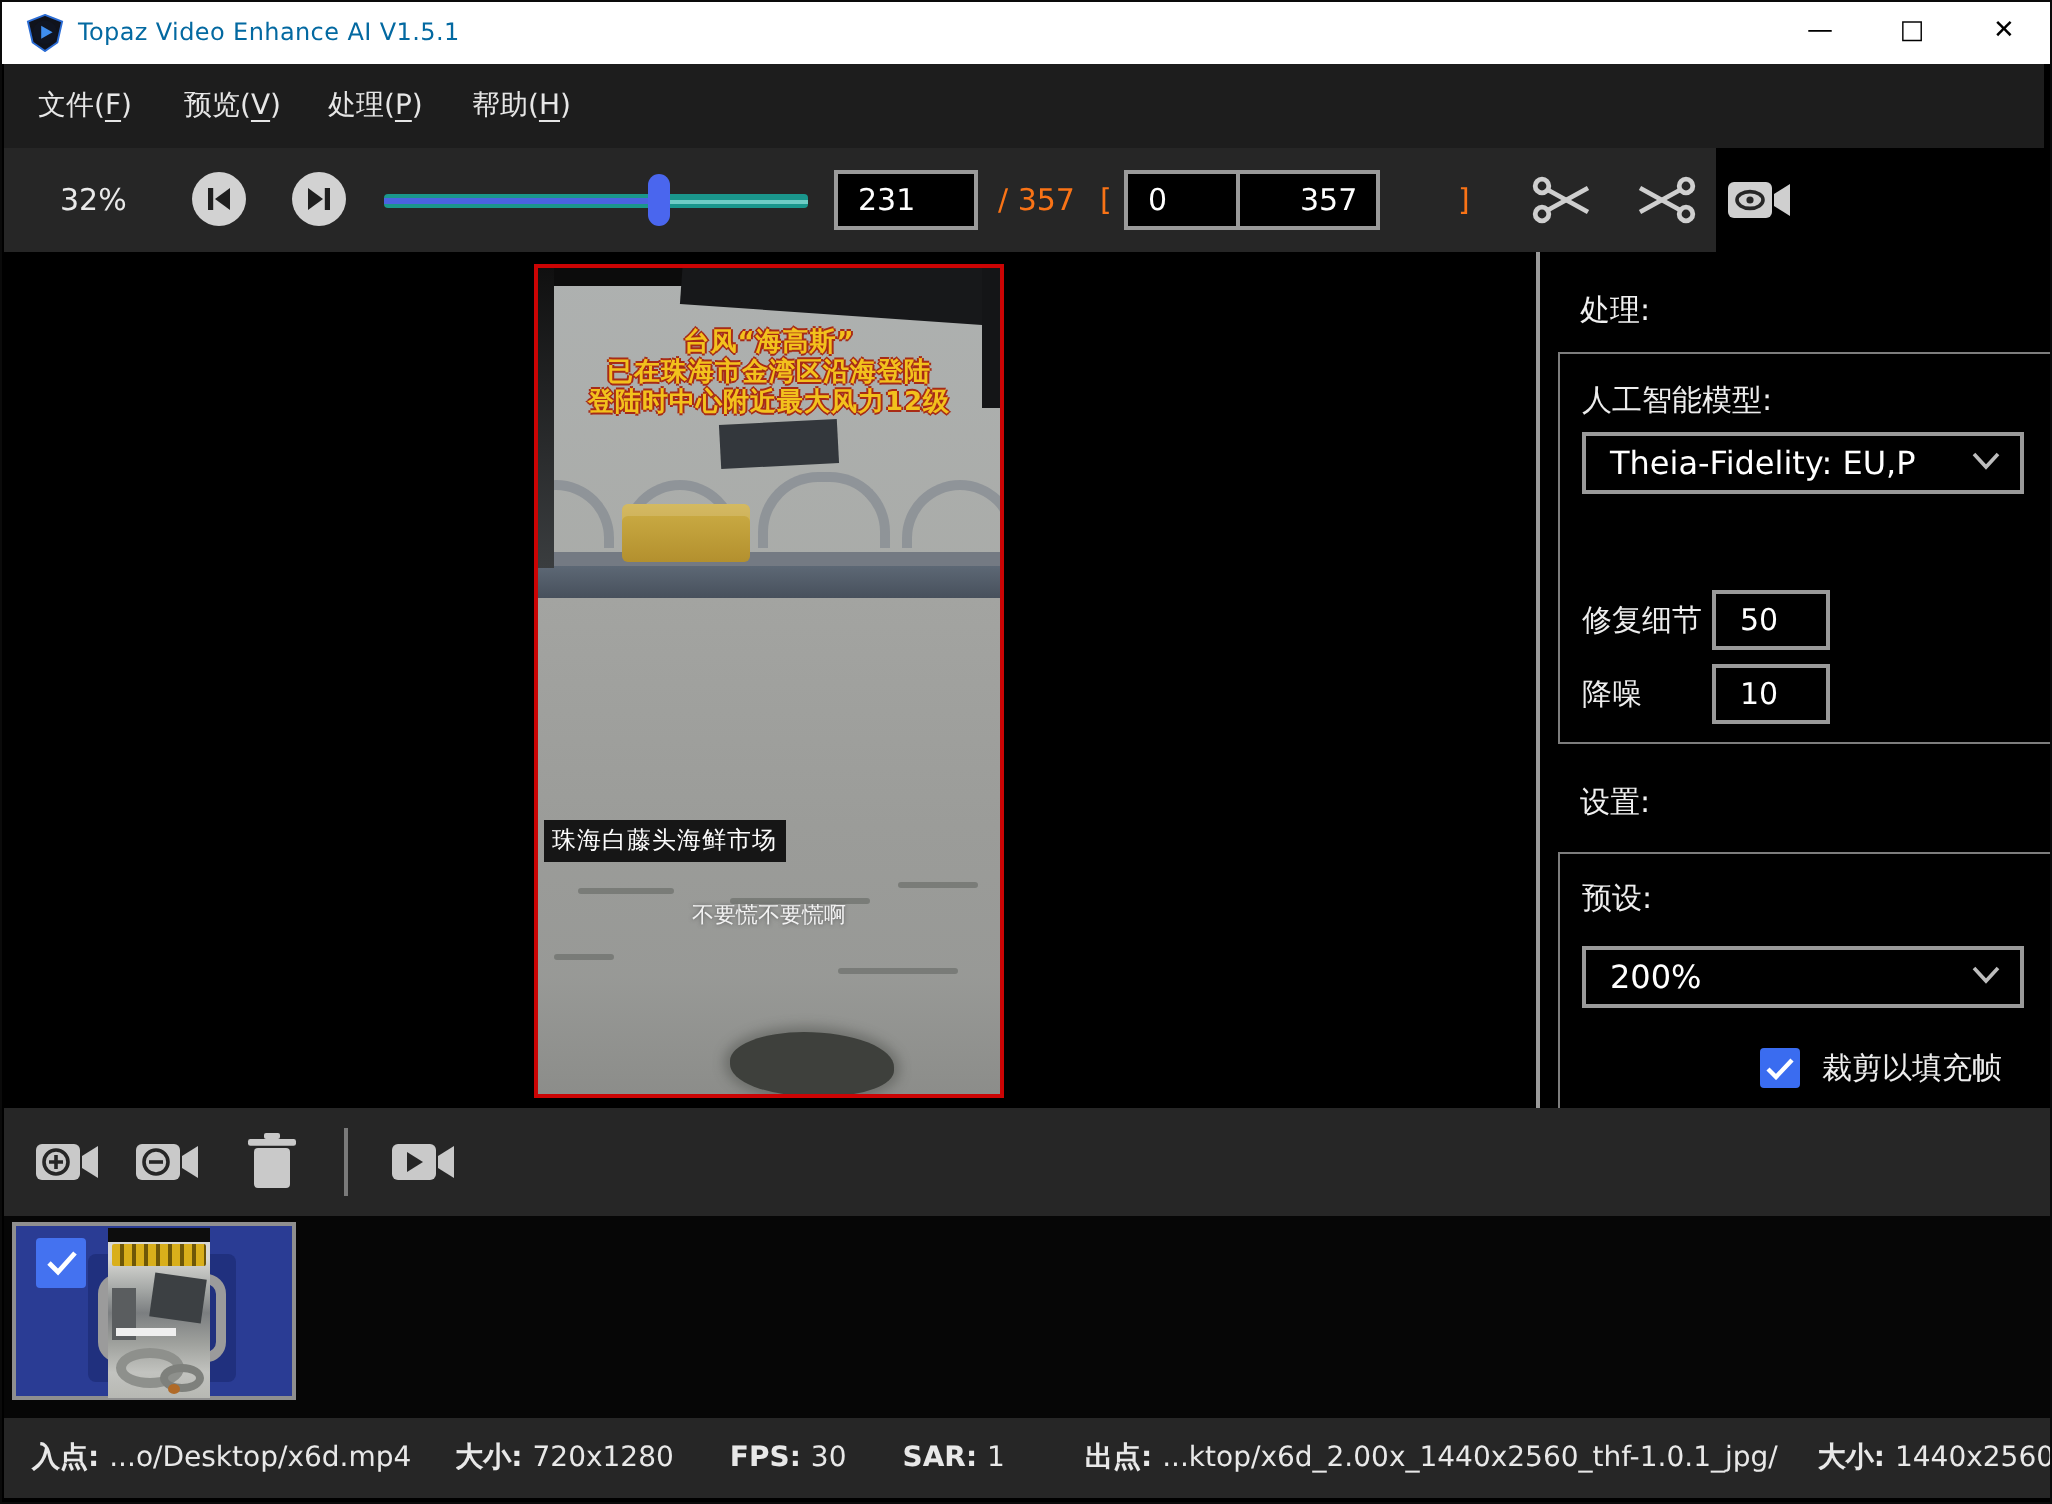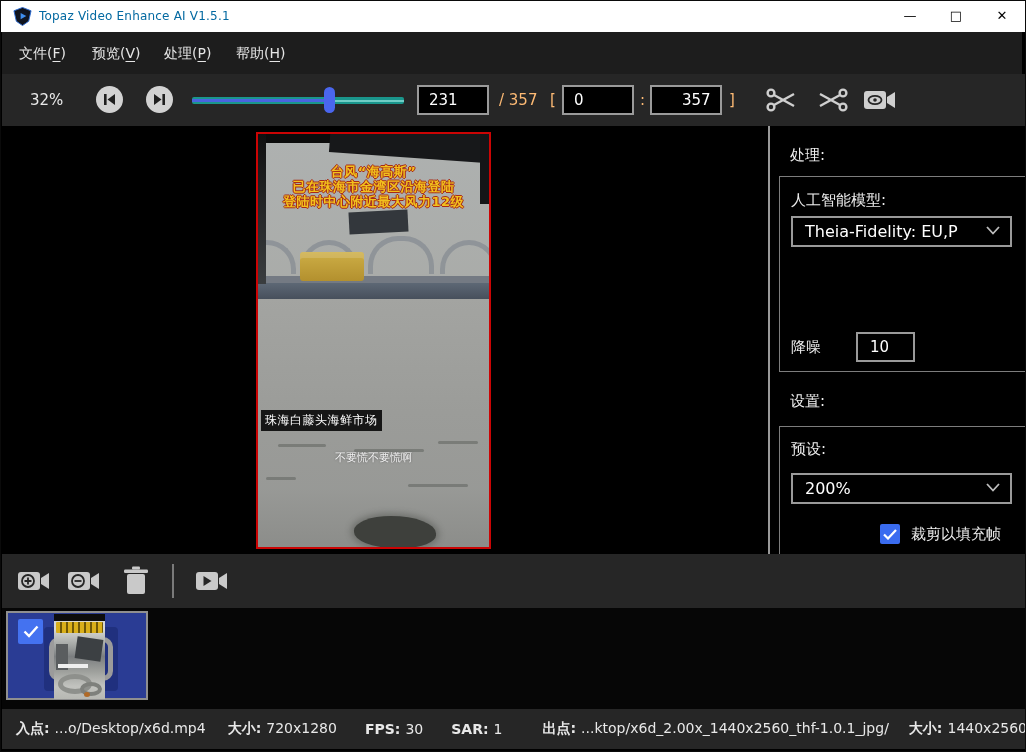--- a/index.html
+++ b/index.html
@@ -15,43 +15,43 @@
   .apptitle { position:absolute; left:38px; top:8px; font-size:12px; color:#0369a1; letter-spacing:.2px; }
   .winctl { position:absolute; top:0; width:46px; height:31px; text-align:center; line-height:30px;
             font-size:13px; color:#000; cursor:default; }
   .winctl.min { right:92px; } .winctl.max { right:46px; } .winctl.close { right:0; }
   
   .menubar { position:absolute; left:1px; top:31px; width:1020px; height:42px; background:#1d1d1d; }
   .menuitem { position:absolute; top:0; height:42px; line-height:42px; color:#e6e6e6; font-size:14px; padding:0 4px; }
   .menuitem u { text-underline-offset:3px; }
   .mi0{left:13px;} .mi1{left:86px;} .mi2{left:158px;} .mi3{left:230px;}
   
-  .toolbar { position:absolute; left:1px; top:73px; width:1024px; height:52px; background:#262626; }
+  .toolbar { position:absolute; left:1px; top:73px; width:856px; height:52px; background:#262626; }
   .zoomlbl { position:absolute; left:28px; top:17px; font-size:15px; color:#e9e9e9; }
   .circbtn { position:absolute; top:12px; width:27px; height:27px; border-radius:50%;
              background:#d2d2d2; display:flex; align-items:center; justify-content:center; }
   .circbtn.b1{left:94px;} .circbtn.b2{left:144px;}
   .slider { position:absolute; left:190px; top:13px; width:212px; height:26px; }
   .slider .track { position:absolute; left:0; top:10px; width:100%; height:7px; background:#1a968c; border-radius:2px; }
   .slider .prog  { position:absolute; left:0; top:12px; width:64.7%; height:3px; background:#4a63e0; }
   .slider .rest  { position:absolute; right:0; top:12.5px; width:33%; height:2px; background:#6fccc5; }
   .slider .handle{ position:absolute; left:calc(64.7% - 5px); top:0; width:11px; height:26px;
                    border-radius:6px; background:#4a66ee; }
   .numbox { position:absolute; top:11px; width:72px; height:30px; background:#000;
             border:2px solid #9a9a9a; color:#fff; font-size:15px; padding:0 0 0 10px;
             font-family:"DejaVu Sans","Liberation Sans",sans-serif; }
-  .nb-frame{left:415px;} .nb-in{left:560px;} .nb-out{left:648px;padding-left:30px;}
-  .tb-txt { position:absolute; top:17px; font-size:15px; color:#fdba74; }
+  .nb-frame{left:415px;} .nb-in{left:560px;} .nb-out{left:616px;padding-left:30px;}
+  .tb-txt { position:absolute; top:17px; font-size:15px; color:#f97316; }
   .t-total{left:497px;} .t-ob{left:548px;} .t-colon{left:638px;} .t-cb{left:727px;}
   .tbicon { position:absolute; top:11px; width:34px; height:30px; display:flex; align-items:center; justify-content:center; }
   .ic-cut{left:763px;} .ic-split{left:813px;} .ic-cameye{left:861px;}
   
   .main { position:absolute; left:1px; top:125px; width:1024px; height:428px; background:#000; overflow:hidden; }
   
-  .video { position:absolute; left:254px; top:6px; width:235px; height:417px;
+  .video { position:absolute; left:265px; top:6px; width:235px; height:417px;
            border:2px solid #cb0404; background:linear-gradient(180deg,#aeb1b0 0%,#a9aba8 40%,#a2a3a0 60%,#97989531 100%),#a0a19e; overflow:hidden; }
   .v-skytop { position:absolute; left:0; top:0; width:100%; height:9px; background:#0c0c0c; }
   .v-wiper { position:absolute; left:72px; top:-12px; width:172px; height:36px; background:#17181a; transform:rotate(4deg); }
   .v-ledge { position:absolute; left:0; top:0; width:8px; height:150px; background:linear-gradient(180deg,#101010,#3a3d3f); }
   .v-redge { position:absolute; right:0; top:0; width:9px; height:70px; background:#141517; }
   .v-sub { position:absolute; left:0; top:30px; width:100%; text-align:center; font-size:13px; font-weight:bold;
            color:#f2c11d; line-height:15px; letter-spacing:.5px;
            text-shadow:1px 0 0 #a82b16,-1px 0 0 #a82b16,0 1px 0 #a82b16,0 -1px 0 #a82b16; }
   .v-hang { position:absolute; left:91px; top:77px; width:59px; height:22px; background:#33373c; transform:rotate(-3deg); }
   .v-bridge { position:absolute; left:0; top:102px; width:100%; height:48px; }
@@ -255,20 +255,24 @@
       <div class="sec-title st1">处理:</div>
 
       <div class="group g1">
         <div class="glabel" style="top:14px;">人工智能模型:</div>
         <div class="dropdown" style="top:39px;">
           <span>Theia-Fidelity: EU,P</span>
           <svg class="chev" width="14" height="9" viewBox="0 0 14 9">
             <polyline points="1,1 7,7.5 13,1" fill="none" stroke="#bdbdbd" stroke-width="1.8"></polyline>
           </svg>
         </div>
+        <div class="paramrow pr2">
+          <span class="plabel">修复细节</span>
+          <input class="pinput" value="50" style="">
+        </div>
         <div class="paramrow pr3">
           <span class="plabel">降噪</span>
           <input class="pinput" value="10" style="">
         </div>
       </div>
 
       <div class="sec-title st2">设置:</div>
 
       <div class="group g2">
         <div class="glabel" style="top:13px;">预设:</div>

